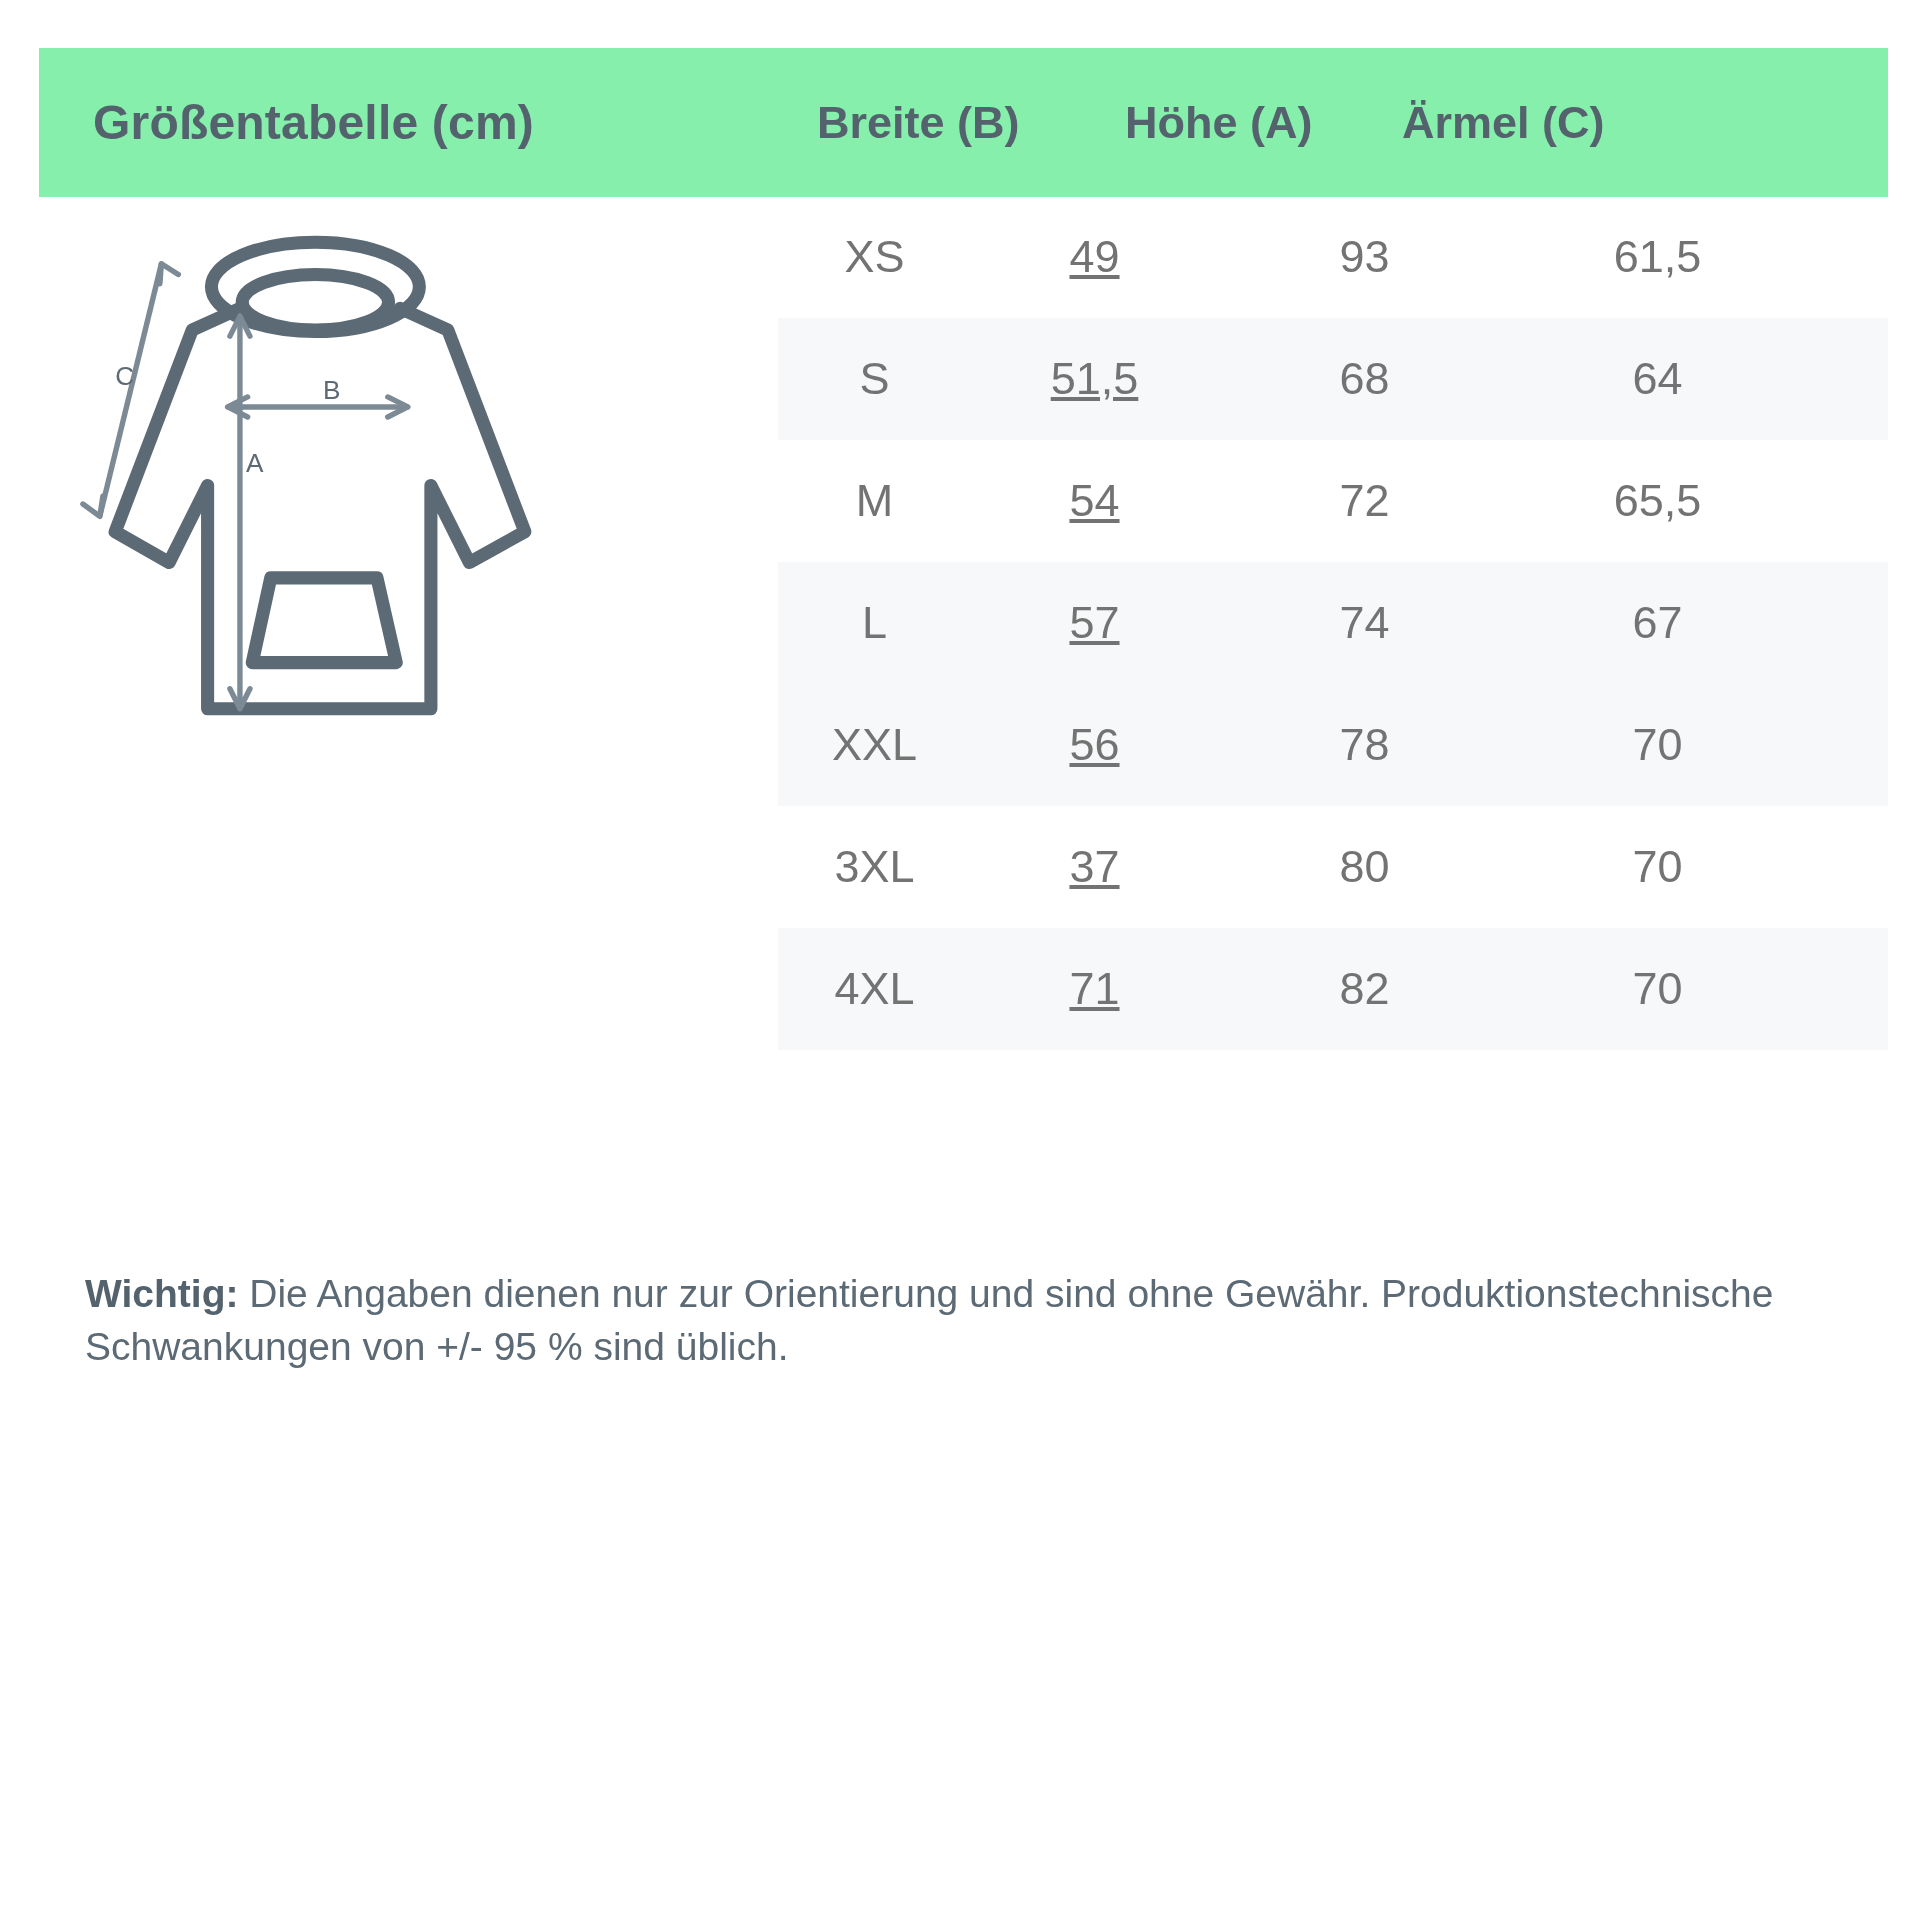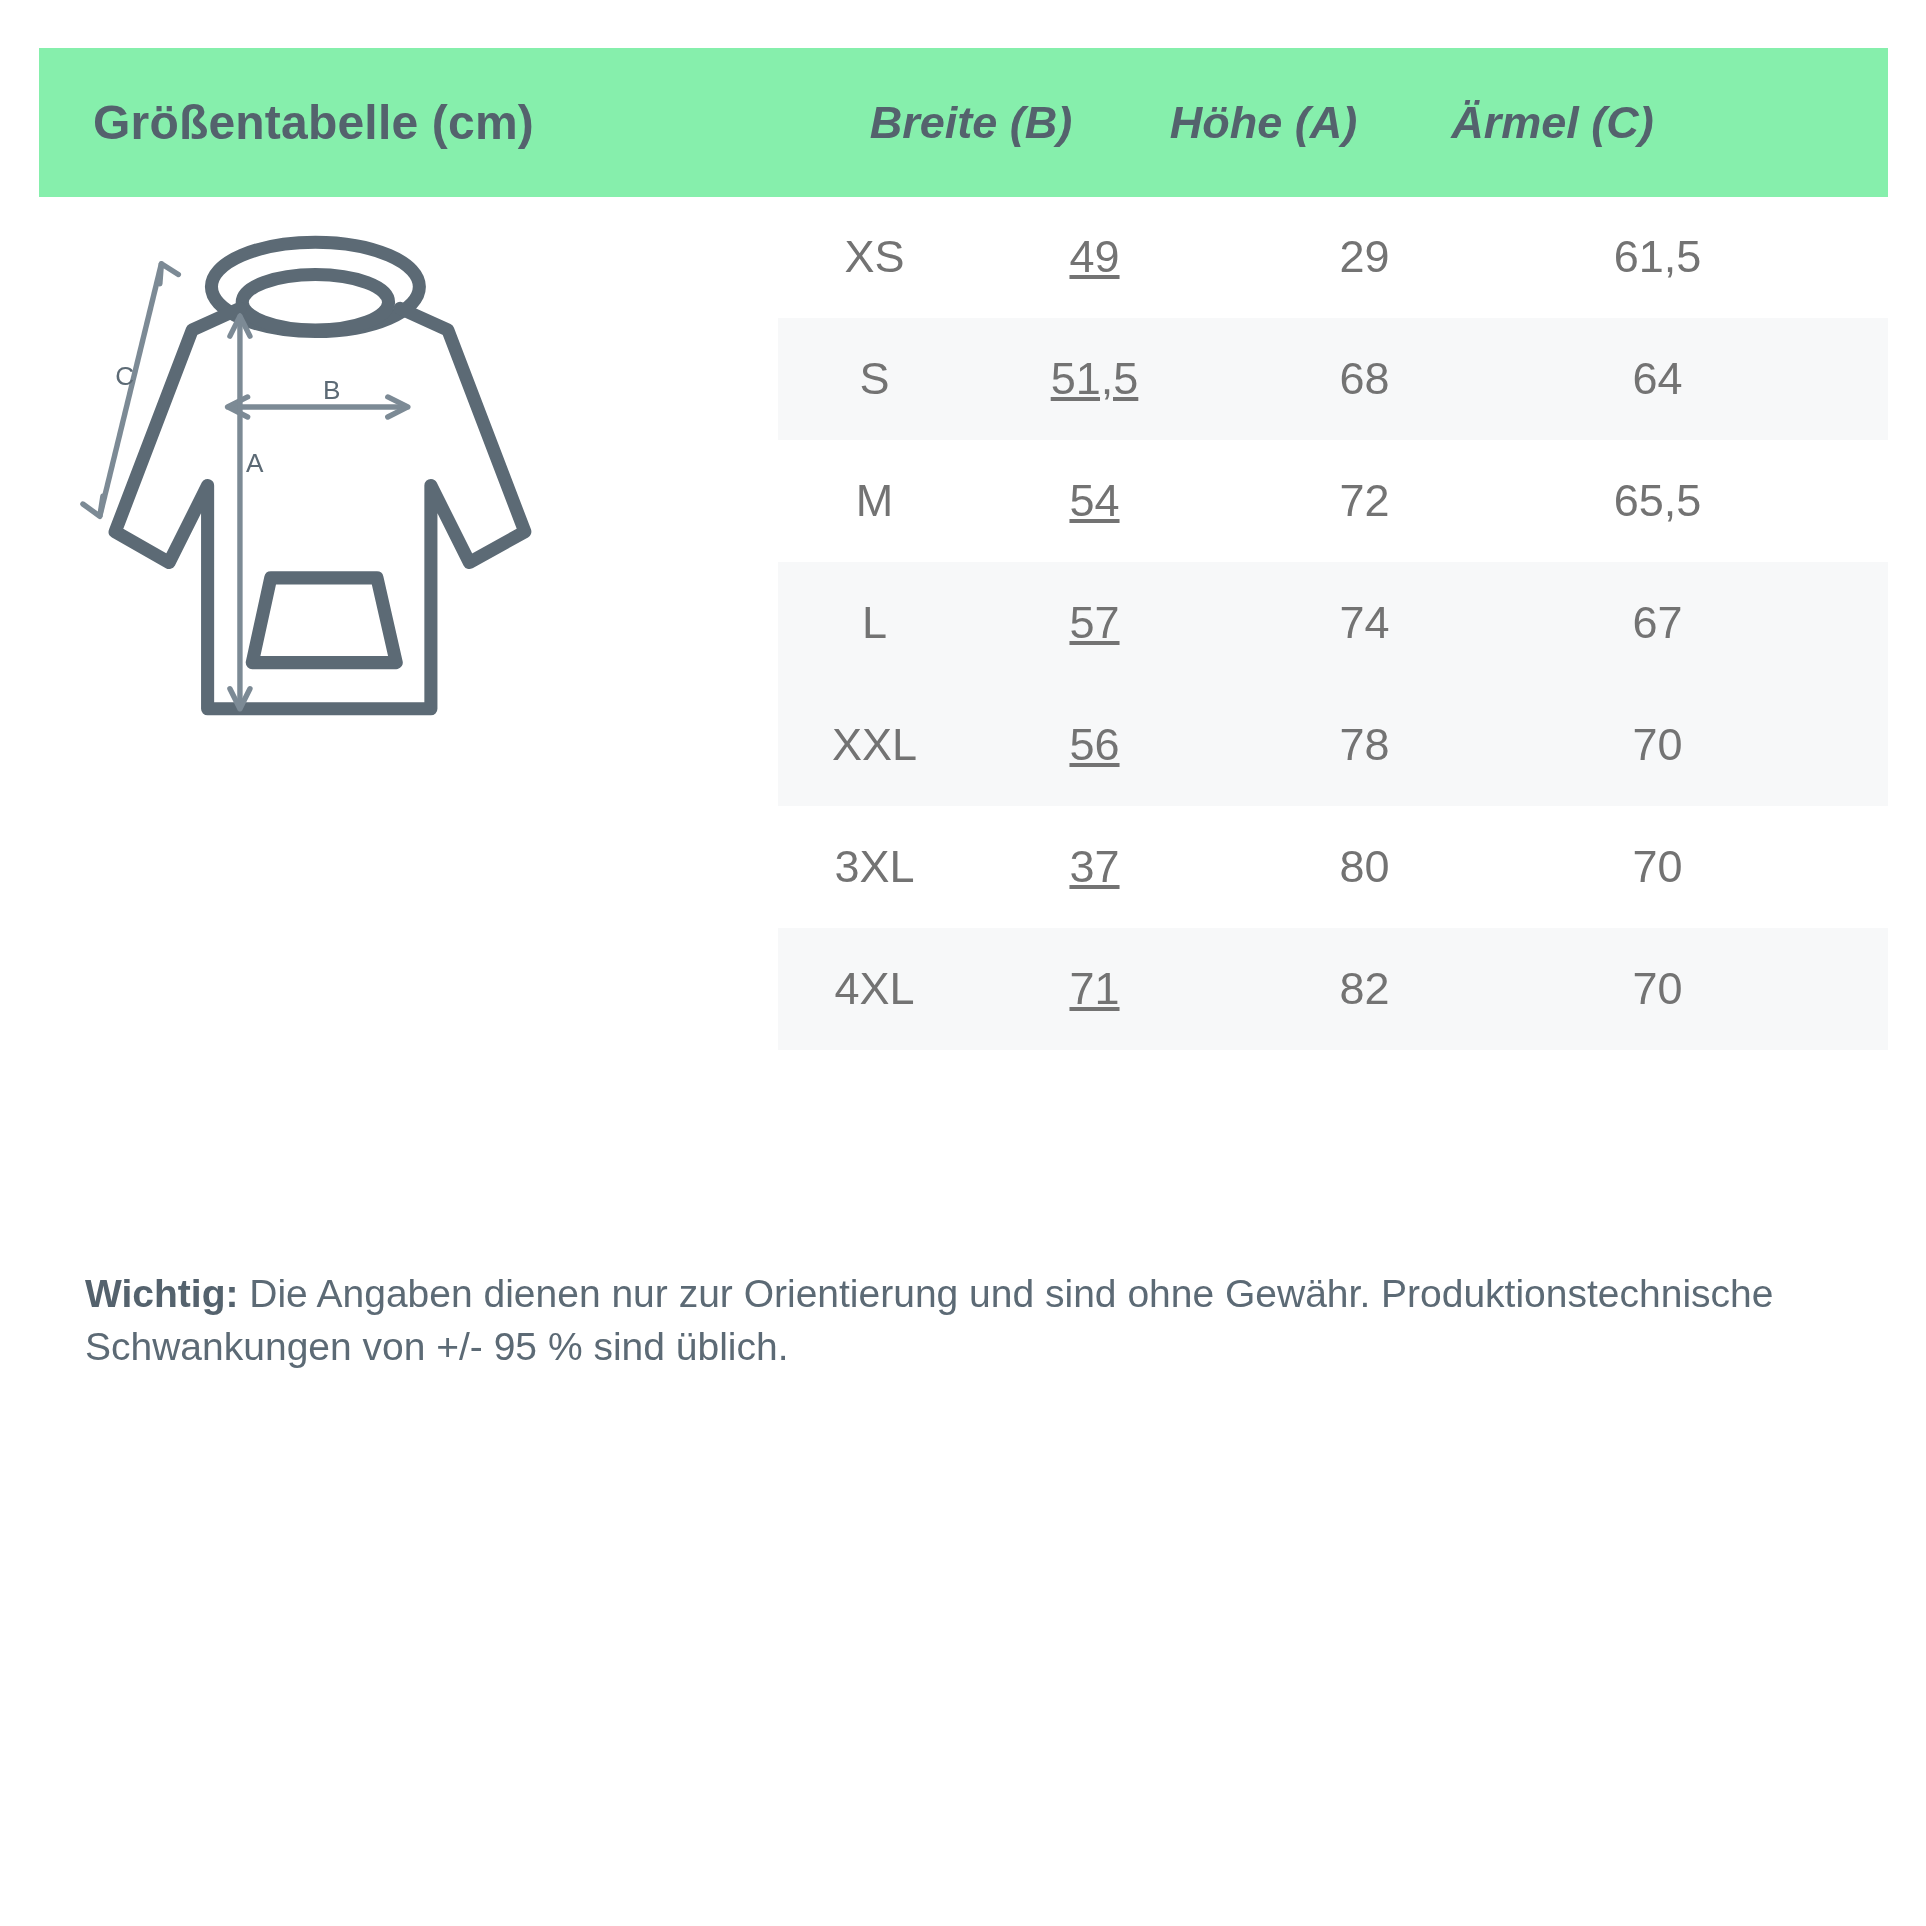--- a/index.html
+++ b/index.html
@@ -47,23 +47,21 @@
     position: absolute;
     left: 778px;
     width: 1071px;
     display: flex;
     align-items: center;
   }
   .header-cols .hcol {
     font-size: 45px;
     font-weight: bold;
     color: #54626d;
-    text-align: center;
     white-space: nowrap;
-    font-style: italic;
   }
   .hcol.c1 { width: 308px; }
   .hcol.c2 { width: 277px; }
   .hcol.c3 { width: 301px; }
 
   
   .table {
     position: absolute;
     left: 778px;
     top: 196px;
@@ -159,21 +157,21 @@
         <text x="230" y="312">A</text>
       </g>
     </svg>
   </div>
 
   <div class="table">
 
     <div class="trow">
       <div class="cell size">XS</div>
       <div class="cell width">49</div>
-      <div class="cell height">29</div>
+      <div class="cell height">93</div>
       <div class="cell sleeve">61,5</div>
     </div>
 
     <div class="trow alt">
       <div class="cell size">S</div>
       <div class="cell width">51,5</div>
       <div class="cell height">68</div>
       <div class="cell sleeve">64</div>
     </div>
 

